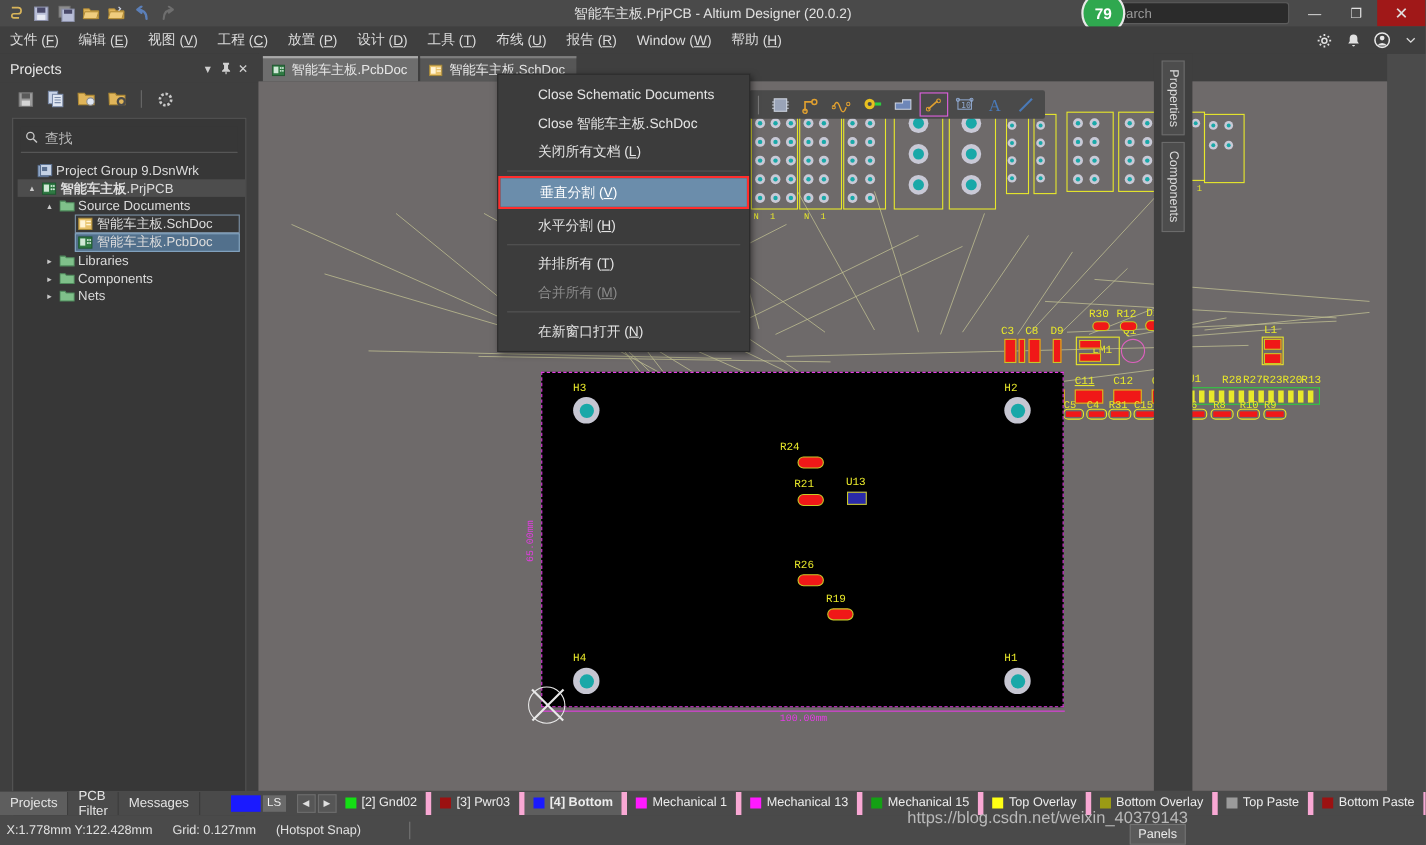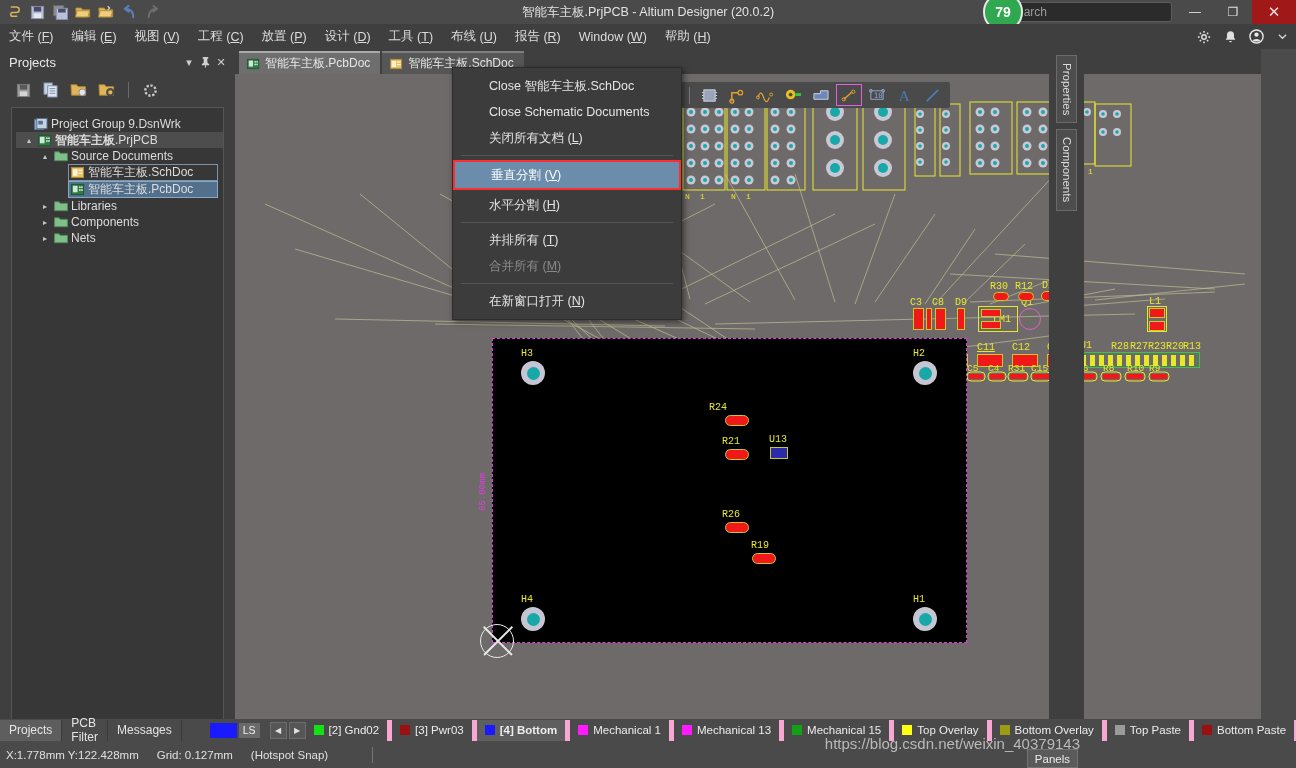--- a/index.html
+++ b/index.html
@@ -404,20 +404,29 @@
       <div class="ptb-sep"></div>
       <div class="ptb-icon">
         <svg width="15" height="15" viewBox="0 0 16 16">
             <circle cx="8" cy="8" r="2.5" fill="#4a4a4a"></circle>
             <circle cx="8" cy="8" r="5.5" fill="none" stroke="#c8c8c8" stroke-width="2.6" stroke-dasharray="2.4 1.8"></circle>
           </svg>
       </div>
     </div>
 
     <div class="tree-wrap">
+      <div class="searchrow">
+        <span>
+          <svg width="12" height="12" viewBox="0 0 13 13">
+              <circle cx="5" cy="5" r="3.6" fill="none" stroke="#c8c8c8" stroke-width="1.3"></circle>
+              <line x1="7.8" y1="7.8" x2="11.5" y2="11.5" stroke="#c8c8c8" stroke-width="1.5"></line>
+            </svg>
+        </span>
+        <span class="search-ph">查找</span>
+      </div>
 
       <div class="tree">
 
         <div class="tnode" style="padding-left:4px;">
           <span class="twist"></span>
           <span class="ticon">
             <svg width="14" height="13" viewBox="0 0 15 14">
                 <rect x="0.5" y="1.5" width="10" height="11" fill="#8fa7c8" stroke="#5a7090"></rect>
                 <rect x="3" y="0.5" width="11" height="11" fill="#c4d2e6" stroke="#5a7090"></rect>
                 <rect x="4.5" y="3" width="5" height="4" fill="#5a7090"></rect>
@@ -1038,36 +1047,37 @@
         <div class="res-lbl" style="left:229px; top:97px;">R21</div>
         <div class="res" style="left:232px; top:183px;"></div>
         <div class="res-lbl" style="left:229px; top:170px;">R26</div>
         <div class="res" style="left:259px; top:214px;"></div>
         <div class="res-lbl" style="left:258px; top:201px;">R19</div>
 
         <div style="position:absolute;left:277px;top:108px;width:18px;height:12px;background:#2a2aaa;border:1px solid #c8c828;"></div>
         <div class="res-lbl" style="left:276px; top:95px;">U13</div>
       </div>
 
+      <div class="dim-h">100.00mm</div>
       <div class="dim-v">
           <span>65.00mm</span>
         </div>
     </div>
 
     <div class="origin"></div>
   </div>
 
   <div class="rightdock">
     <div class="vtab">Properties</div>
     <div class="vtab">Components</div>
   </div>
 
   <div class="ctxmenu">
+    <div class="ctxitem">Close Schematic Documents</div>
     <div class="ctxitem">Close 智能车主板.SchDoc</div>
-    <div class="ctxitem">Close Schematic Documents</div>
     <div class="ctxitem"><span>关闭所有文档</span>&nbsp;(<span class="key">L</span>)</div>
     <div class="ctxsep"></div>
     <div class="hlwrap">
       <div class="ctxitem hl"><span>垂直分割</span>&nbsp;(<span class="key">V</span>)</div>
     </div>
     <div class="ctxitem"><span>水平分割</span>&nbsp;(<span class="key">H</span>)</div>
     <div class="ctxsep"></div>
     <div class="ctxitem"><span>并排所有</span>&nbsp;(<span class="key">T</span>)</div>
     <div class="ctxitem disabled"><span>合并所有</span>&nbsp;(<span class="key">M</span>)</div>
     <div class="ctxsep"></div>

